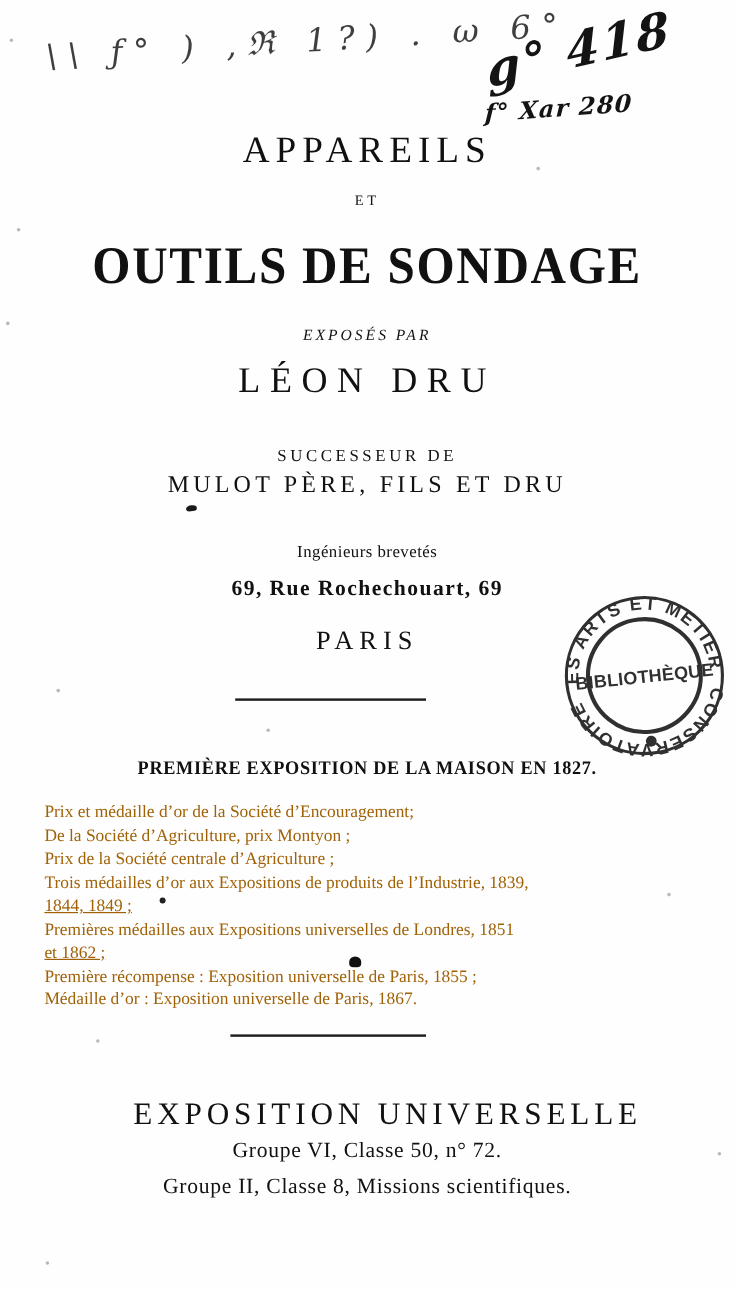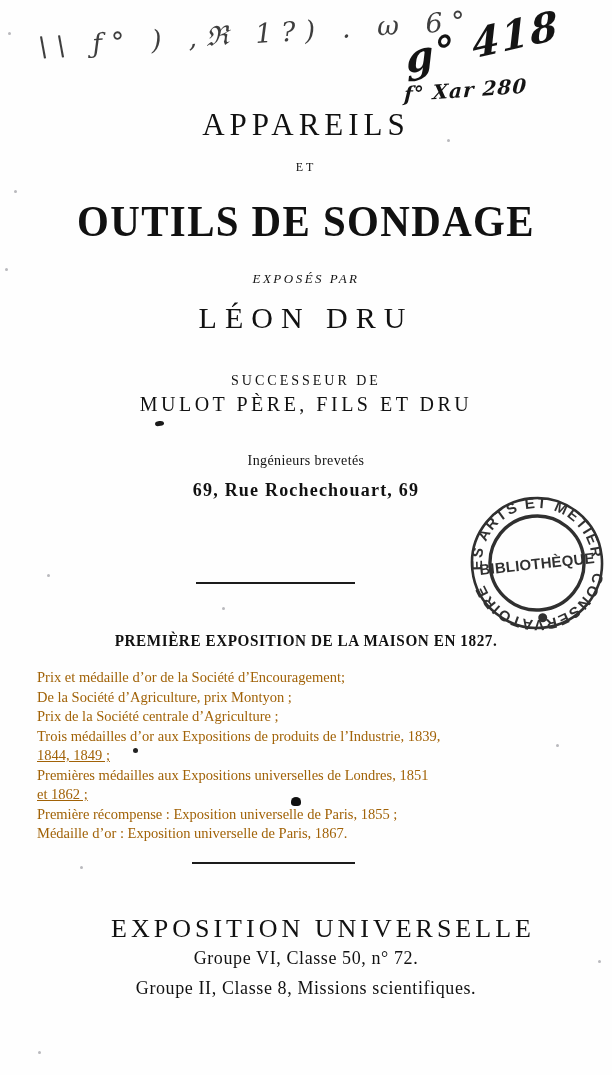--- a/index.html
+++ b/index.html
@@ -250,20 +250,21 @@
   <div class="line" id="title-outils">OUTILS DE SONDAGE</div>
 
   <div class="line" id="subtitle-exposes">EXPOSÉS PAR</div>
   <div class="line" id="author-name">LÉON DRU</div>
 
   <div class="line" id="successor-label">SUCCESSEUR DE</div>
   <div class="line" id="firm-name">MULOT PÈRE, FILS ET DRU</div>
   <div id="ornament-speck"></div>
   <div class="line" id="firm-qualification">Ingénieurs brevetés</div>
   <div class="line" id="address-line">69, Rue Rochechouart, 69</div>
+  <div class="line" id="city-line">PARIS</div>
 
   <svg id="library-stamp" viewBox="0 0 142 142">
     <defs>
       <path id="ring-top-path" d="M 16,71 A 55,55 0 0 1 126,71"></path>
       <path id="ring-bottom-path" d="M 128,71 A 57,57 0 0 1 14,71"></path>
     </defs>
     <circle cx="71" cy="71" r="65" fill="none" stroke="#141414" stroke-width="2.6"></circle>
     <circle cx="71" cy="71" r="47" fill="none" stroke="#141414" stroke-width="3.4"></circle>
     <text font-family="'Liberation Sans', sans-serif" font-size="15" font-weight="bold" fill="#141414" letter-spacing="1.6">
       <textPath href="#ring-top-path" startOffset="50%" text-anchor="middle">DES ARTS ET METIERS</textPath>

